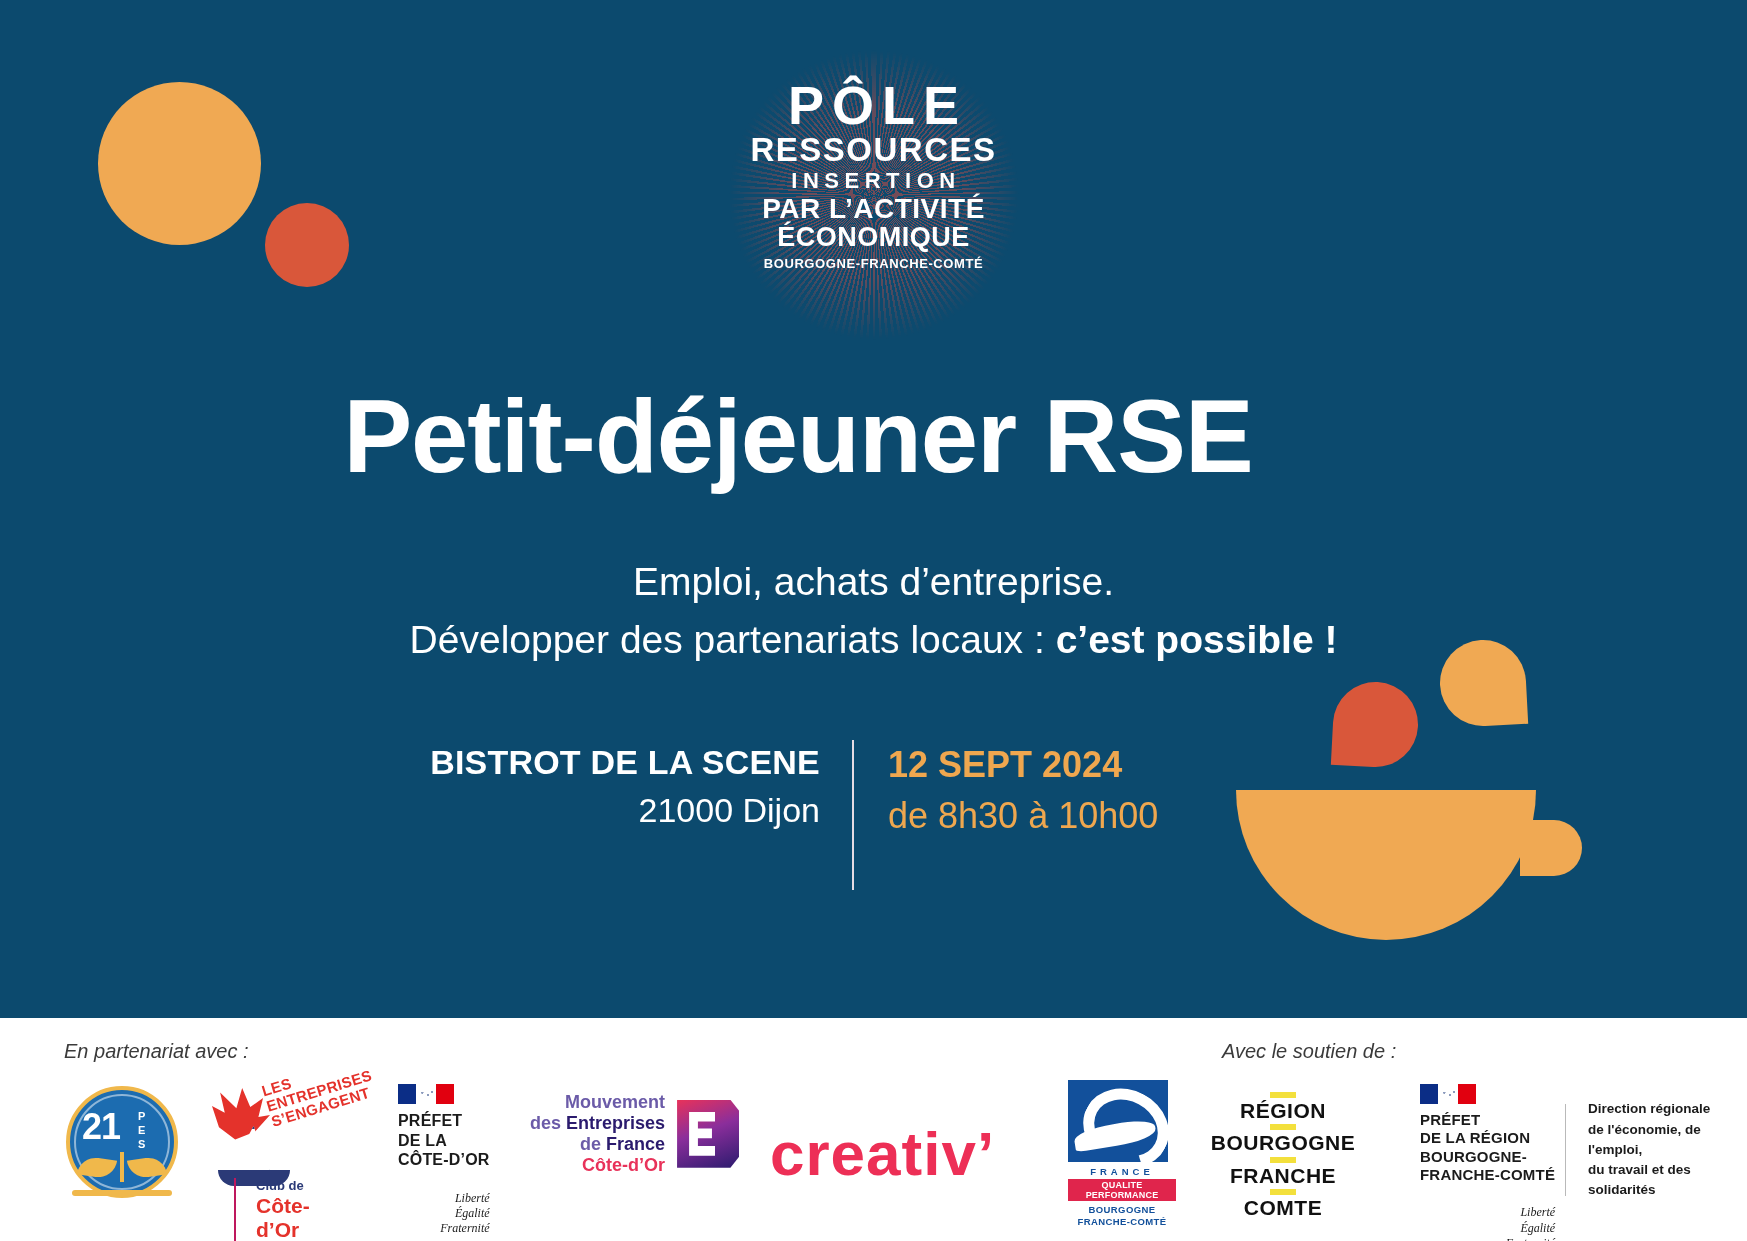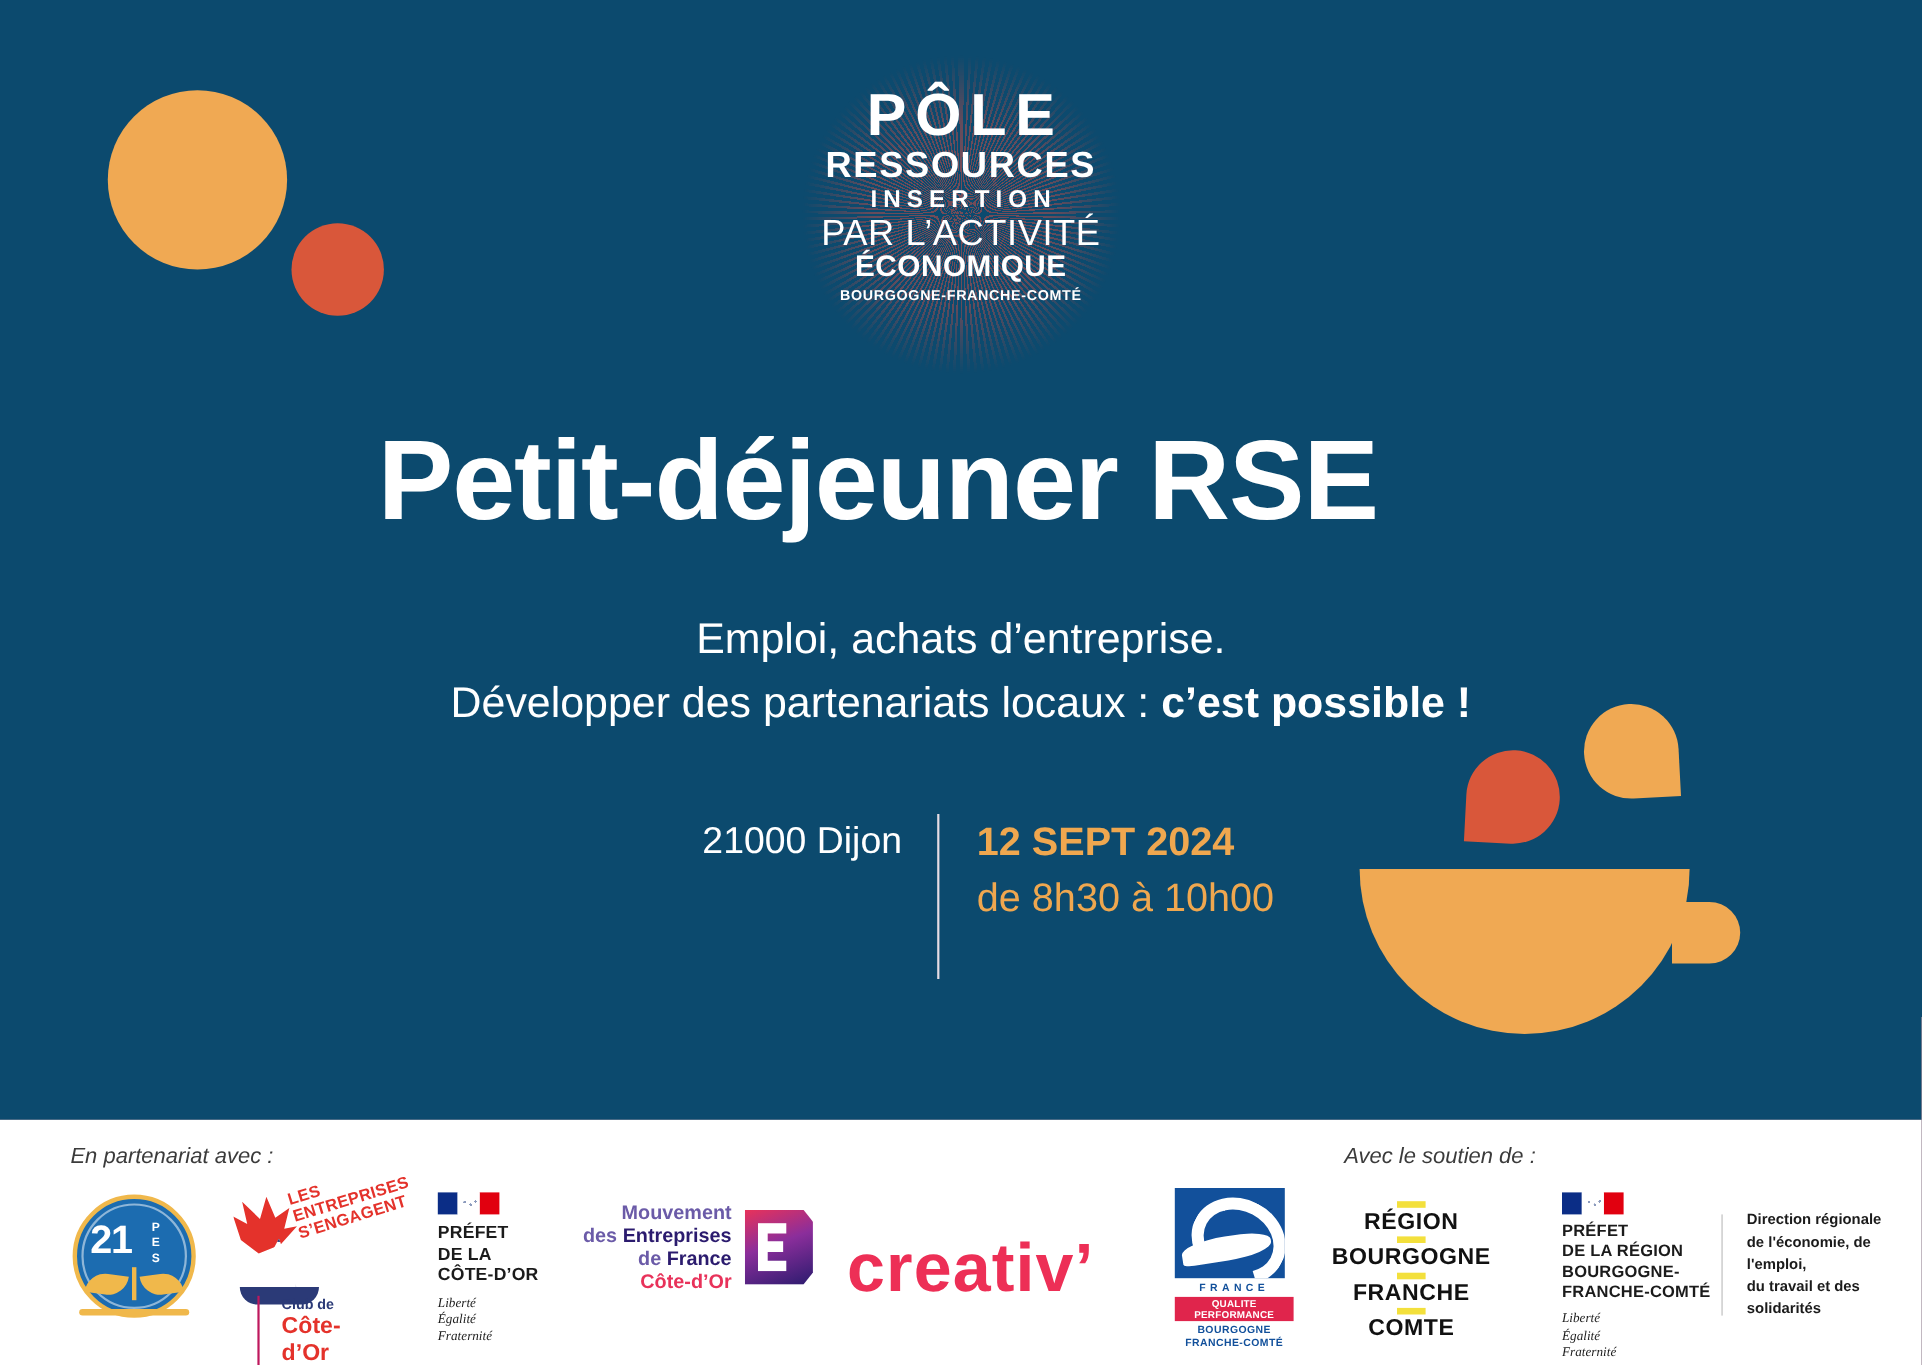--- a/index.html
+++ b/index.html
@@ -89,22 +89,22 @@
   }
   .logo-l3 {
     font-size: 22px;
     font-weight: bold;
     letter-spacing: 5.5px;
     text-indent: 5px;
     display: block;
     margin-top: 4px;
   }
   .logo-l4 {
-    font-size: 33px;
-    font-weight: normal;
+    font-size: 28px;
+    font-weight: bold;
     letter-spacing: 0.5px;
     display: block;
     margin-top: 3px;
   }
   .logo-l5 {
     font-size: 27px;
     font-weight: bold;
     letter-spacing: 0.5px;
     display: block;
     margin-top: 1px;
@@ -391,26 +391,27 @@
       radial-gradient(circle at 85% 35%, #8c9bbd 0 1.1px, transparent 1.2px);
   }
   .prefet-title {
     font-size: 16px;
     font-weight: bold;
     color: #1b1b1b;
     line-height: 1.22;
     letter-spacing: 0.2px;
   }
   .prefet-motto {
-    margin-top: 7px;
+    margin-top: 21px;
     font-family: "Liberation Serif", serif;
     font-style: italic;
     font-size: 12px;
     color: #1b1b1b;
     line-height: 1.28;
+    text-align: right;
   }
   .prefet-cdo { left: 398px; top: 66px; }
   .prefet-bfc { left: 1420px; top: 66px; }
   .prefet-bfc .prefet-title { font-size: 15px; }
 
   
   .medef {
     position: absolute;
     left: 530px; top: 74px;
     display: flex;
@@ -567,20 +568,21 @@
       </div>
     </div>
 
     <div class="headline">Petit-déjeuner RSE</div>
 
     <div class="sub1">Emploi, achats d’entreprise.</div>
     <div class="sub2"><span>Développer des partenariats locaux : </span><span class="strong">c’est possible !</span></div>
 
     <div class="info">
       <div class="info-left">
+        <div class="venue-name">BISTROT DE LA SCENE</div>
         <div class="venue-line">21000 Dijon</div>
       </div>
       <div class="info-rule"></div>
       <div class="info-right">
         <div class="date-line">12 SEPT 2024</div>
         <div class="time-line">de 8h30 à 10h00</div>
       </div>
     </div>
 
     <div class="cup-wrap">

